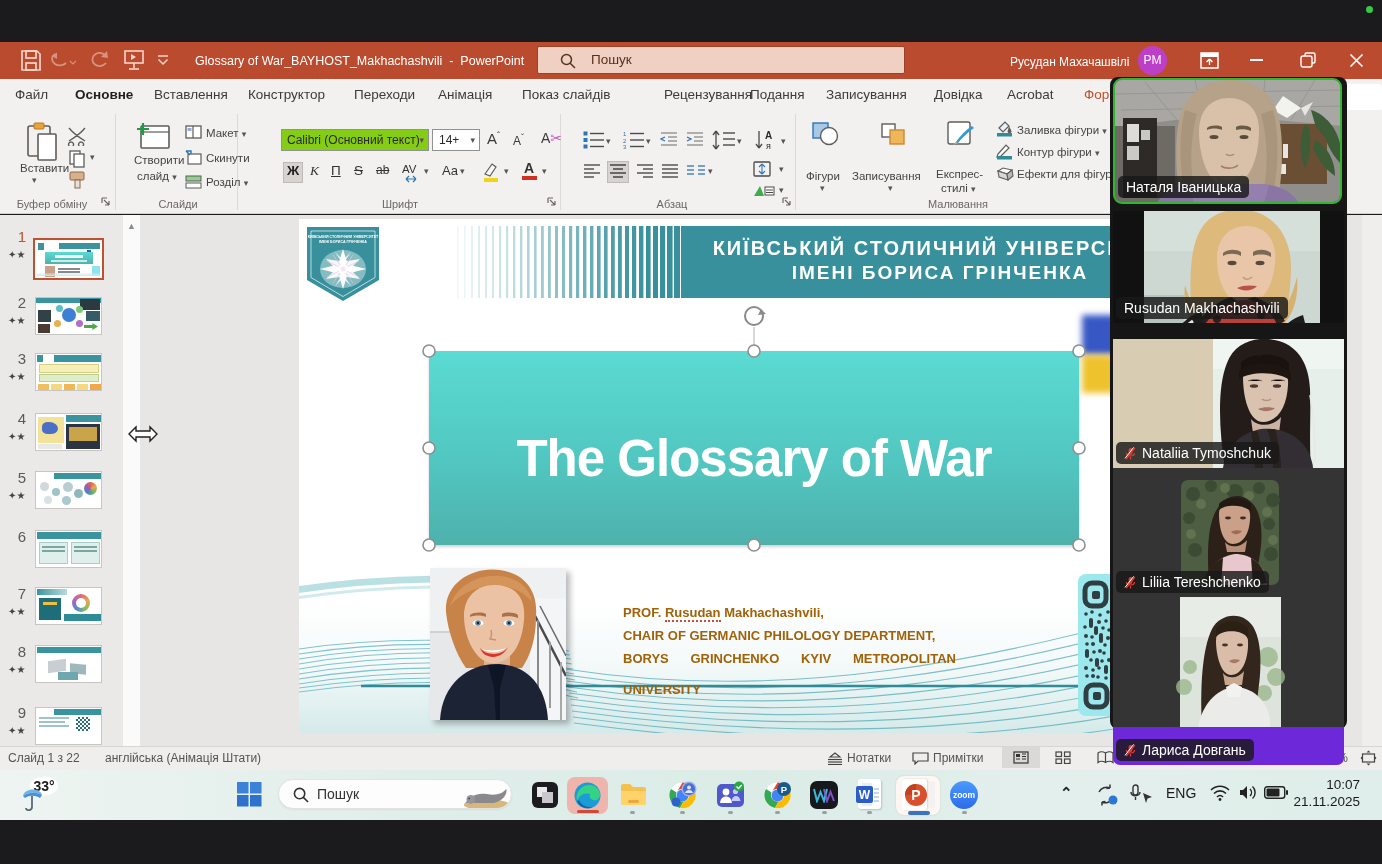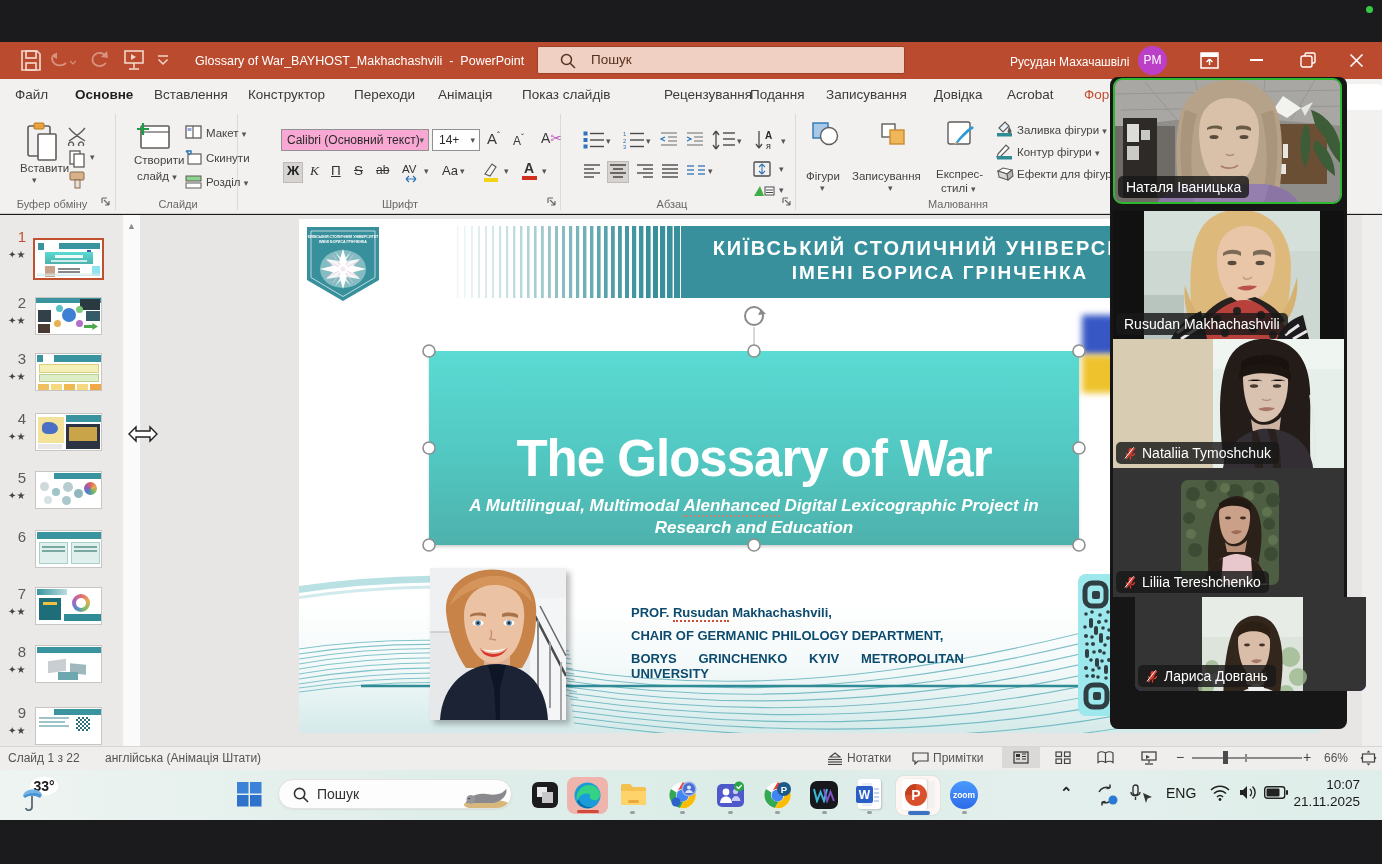--- a/index.html
+++ b/index.html
@@ -184,21 +184,21 @@
         <path d="M6,4 V1 H1 M1,1 L5,5" stroke="#2e75b6" stroke-width="1.4" fill="none"></path>
       </svg>
     <div class="rtext abs" style="left:206px;top:42px;">Скинути</div>
     <svg class="abs" style="left:185px;top:64px;" width="17" height="15" viewBox="0 0 17 15">
         <rect x="1" y="2" width="15" height="5" fill="#8fd18f" stroke="#5f5d5b" stroke-width="1"></rect>
         <rect x="1" y="9" width="15" height="5" fill="#fff" stroke="#5f5d5b" stroke-width="1"></rect>
       </svg>
     <div class="rtext abs" style="left:206px;top:66px;">Розділ <span style="font-size:9px;color:#555;">▾</span></div>
 
     
-    <div class="abs" style="left:281px;top:19px;width:148px;height:22px;background:#f9a8d4;border:1px solid #919191;font-size:12px;color:#2a2a2a;line-height:20px;padding-left:5px;">Calibri (Основний текст) <span style="position:absolute;right:4px;font-size:9px;color:#555;">▾</span></div>
+    <div class="abs" style="left:281px;top:19px;width:148px;height:22px;background:#84cc16;border:1px solid #919191;font-size:12px;color:#2a2a2a;line-height:20px;padding-left:5px;">Calibri (Основний текст) <span style="position:absolute;right:4px;font-size:9px;color:#555;">▾</span></div>
     <div class="abs" style="left:432px;top:19px;width:48px;height:22px;background:#fff;border:1px solid #919191;font-size:12px;color:#2a2a2a;line-height:20px;padding-left:6px;">14+ <span style="position:absolute;right:4px;font-size:9px;color:#555;">▾</span></div>
     <div class="abs" style="left:487px;top:20px;font-size:15px;color:#3a3a3a;">A<span style="font-size:9px;vertical-align:super;">ˆ</span></div>
     <div class="abs" style="left:513px;top:22px;font-size:12px;color:#3a3a3a;">A<span style="font-size:9px;vertical-align:super;">ˇ</span></div>
     <div class="abs" style="left:541px;top:20px;font-size:14px;color:#3a3a3a;">А<span style="color:#c05ac0;">✂</span></div>
     <div class="abs" style="left:283px;top:52px;width:20px;height:21px;background:#d6d3d1;border:1px solid #bdbab8;text-align:center;font-weight:bold;font-size:13.5px;color:#222;">Ж</div>
     <div class="abs" style="left:310px;top:53px;font-style:italic;font-size:13.5px;color:#333;font-family:'Liberation Serif',serif;">K</div>
     <div class="abs" style="left:331px;top:53px;font-size:13.5px;color:#333;text-decoration:underline;">П</div>
     <div class="abs" style="left:354px;top:53px;font-size:13.5px;color:#333;text-decoration:line-through;">S</div>
     <div class="abs" style="left:376px;top:53px;font-size:12px;color:#333;text-decoration:line-through;">ab</div>
     <div class="abs" style="left:402px;top:53px;font-size:11.5px;color:#333;">AV</div>
@@ -618,21 +618,20 @@
       <div class="abs" style="left:783px;top:136px;width:40px;height:38px;background:#eec22d;filter:blur(3px);"></div>
 
       <svg class="abs" style="left:443px;top:86px;" width="24" height="46" viewBox="0 0 24 46">
         <line x1="12" y1="22" x2="12" y2="46" stroke="#b0b0b0" stroke-width="1"></line>
         <circle cx="12" cy="11" r="9" fill="none" stroke="#8a8a8a" stroke-width="2"></circle>
         <path d="M19,4 L24,9 L16,10 Z" fill="#8a8a8a"></path>
       </svg>
 
       <div class="abs" style="left:130px;top:132px;width:650px;height:194px;border-radius:3px;background:linear-gradient(180deg,#5adbd3 0%,#52c7c1 55%,#4eb1ac 100%);box-shadow:0 2px 3px rgba(0,0,0,0.18);">
         <div style="text-align:center;margin-top:78px;color:#fff;font-weight:bold;font-size:51px;letter-spacing:-1px;">The Glossary of War</div>
-        <div style="text-align:center;margin-top:7px;color:#fff;font-weight:bold;font-style:italic;font-size:17px;line-height:22px;">A Multilingual, Multimodal <span style="border-bottom:2px dotted rgba(215,120,105,0.8);">AIenhanced</span> Digital Lexicographic Project in<br>Research and Education</div>
       </div>
 
       <svg class="abs" style="left:122px;top:124px;" width="666" height="210" viewBox="0 0 666 210">
         <g fill="#fff" stroke="#8f8f8f" stroke-width="1.6">
           <circle cx="8" cy="8" r="6"></circle>
             <circle cx="333" cy="8" r="6"></circle>
             <circle cx="658" cy="8" r="6"></circle>
           <circle cx="8" cy="105" r="6"></circle>
             <circle cx="658" cy="105" r="6"></circle>
           <circle cx="8" cy="202" r="6"></circle>
@@ -666,25 +665,25 @@
           <circle cx="79" cy="55" r="1.2" fill="#222"></circle>
           <path d="M61,62 C62,66 62,68 60,71 L66,72" stroke="#c89070" stroke-width="1.4" fill="none"></path>
           <path d="M50,80 C56,88 72,88 78,79 C72,92 54,92 50,80 Z" fill="#d8352f"></path>
           <path d="M52,81 C58,85 70,85 76,80 C70,83 57,83 52,81 Z" fill="#fff"></path>
           <path d="M10,152 C12,116 38,96 66,96 C98,96 116,118 118,152 Z" fill="#1c2335"></path>
           <path d="M58,97 L64,120 L70,120 L76,97 Z" fill="#0e1626"></path>
           <path d="M64,120 L66,152 L70,152 L70,120 Z" fill="#0e1626"></path>
         </svg>
       </div>
 
-      <div class="abs" style="left:332px;top:386px;width:318px;font-size:13px;font-weight:bold;color:#0c4a6e;white-space:nowrap;">
+      <div class="abs" style="left:324px;top:386px;width:318px;font-size:13px;font-weight:bold;color:#a16207;white-space:nowrap;">
         <div>PROF. <span style="border-bottom:2px dotted #d04a3a;">Rusudan</span> Makhachashvili,</div>
         <div style="margin-top:8px;">CHAIR OF GERMANIC PHILOLOGY DEPARTMENT,</div>
         <div style="margin-top:8px;">BORYS&nbsp;&nbsp;&nbsp;&nbsp;&nbsp;&nbsp;GRINCHENKO&nbsp;&nbsp;&nbsp;&nbsp;&nbsp;&nbsp;KYIV&nbsp;&nbsp;&nbsp;&nbsp;&nbsp;&nbsp;METROPOLITAN</div>
-        <div style="margin-top:0px;">UNIVERSITY</div>
+        <div style="margin-top:16px;">UNIVERSITY</div>
       </div>
 
       <div class="abs" style="left:779px;top:355px;width:45px;height:142px;background:#9de8ed;border-radius:8px 0 0 8px;">
         <svg width="45" height="142" viewBox="0 0 45 142">
           <g fill="none" stroke="#2e3e42" stroke-width="5">
             <rect x="7" y="9" width="21" height="23" rx="7"></rect>
             <rect x="8" y="111" width="21" height="22" rx="7"></rect>
           </g>
           <rect x="14" y="17" width="8" height="8" rx="2" fill="#2e3e42"></rect>
           <rect x="15" y="118" width="8" height="8" rx="2" fill="#2e3e42"></rect>
@@ -987,21 +986,21 @@
         <path d="M111,74 C113,76 117,76 119,74" stroke="#b08a74" stroke-width="1.5" fill="none"></path>
         <path d="M106,86 C110,89 119,89 123,85" stroke="#a87c68" stroke-width="1.6" fill="none"></path>
         <path d="M102,96 L104,112 L126,112 L128,94 C120,102 108,102 102,96 Z" fill="#c8ab92"></path>
         <path d="M40,127 C44,116 58,106 78,104 L150,104 C168,106 182,116 186,127 Z" fill="#947fae"></path>
         <path d="M40,127 C46,114 60,107 74,105 L80,127 Z" fill="#8a75a5"></path>
         <path d="M186,127 C180,114 168,107 154,105 L148,127 Z" fill="#8a75a5"></path>
       </svg>
       <div class="nametag" style="border-radius:5px;">Наталя Іваницька</div>
     </div>
 
-    <div class="vtile" style="top:134px;height:128px;">
+    <div class="vtile" style="top:134px;height:112px;">
       <svg width="231" height="128" viewBox="0 0 231 128">
         <rect width="231" height="128" fill="#111"></rect>
         <rect x="31" y="0" width="176" height="128" fill="#cdd8d2"></rect>
         <rect x="31" y="0" width="176" height="40" fill="#d6e0da"></rect>
         <rect x="31" y="84" width="40" height="44" fill="#b8c4be"></rect>
         <path d="M82,128 C76,90 74,40 88,18 C98,0 124,-6 146,2 C166,10 178,30 178,56 C178,84 172,110 170,128 Z" fill="#ddba7c"></path>
         <path d="M82,118 C74,108 70,90 72,74 C76,88 82,100 88,108 Z" fill="#d6b170"></path>
         <path d="M170,114 C180,104 186,86 184,66 C180,82 174,96 166,106 Z" fill="#d6b170"></path>
         <path d="M104,48 C104,26 118,14 135,15 C154,16 164,30 162,52 C160,76 150,92 132,93 C114,94 104,70 104,48 Z" fill="#e9c6a8"></path>
         <g fill="#7a6a56">
@@ -1114,21 +1113,21 @@
       </svg>
       <div class="nametag" style="border-radius:5px;"><svg width="13" height="13" viewBox="0 0 13 13" style="vertical-align:-2px;margin-right:5px;">
             <rect x="4.6" y="1" width="3.8" height="7" rx="1.9" fill="#e03c30"></rect>
             <path d="M2.5,6 C2.5,10 10.5,10 10.5,6" stroke="#e03c30" stroke-width="1.2" fill="none"></path>
             <line x1="6.5" y1="10" x2="6.5" y2="12.5" stroke="#e03c30" stroke-width="1.2"></line>
             <line x1="10.8" y1="1" x2="2.2" y2="12" stroke="#e03c30" stroke-width="1.4"></line>
             <line x1="9.6" y1="0.4" x2="1" y2="11.4" stroke="#fff" stroke-width="1"></line>
           </svg>Liliia Tereshchenko</div>
     </div>
 
-    <div class="vtile" style="top:520px;height:94px;border-radius:0 0 7px 7px;margin-left:22px;">
+    <div class="vtile" style="top:520px;height:168px;border-radius:0 0 7px 7px;">
       <svg width="231" height="130" viewBox="0 0 231 130">
         <rect width="231" height="130" fill="#343434"></rect>
         <g transform="translate(67,0)">
           <rect width="101" height="130" fill="#dde4dc"></rect>
           <rect x="0" y="0" width="101" height="40" fill="#e8ece6"></rect>
           <g fill="#9db88e" opacity="0.8">
               <circle cx="88" cy="60" r="10"></circle>
               <circle cx="96" cy="80" r="9"></circle>
               <circle cx="84" cy="96" r="8"></circle>
               <circle cx="10" cy="70" r="7"></circle>

